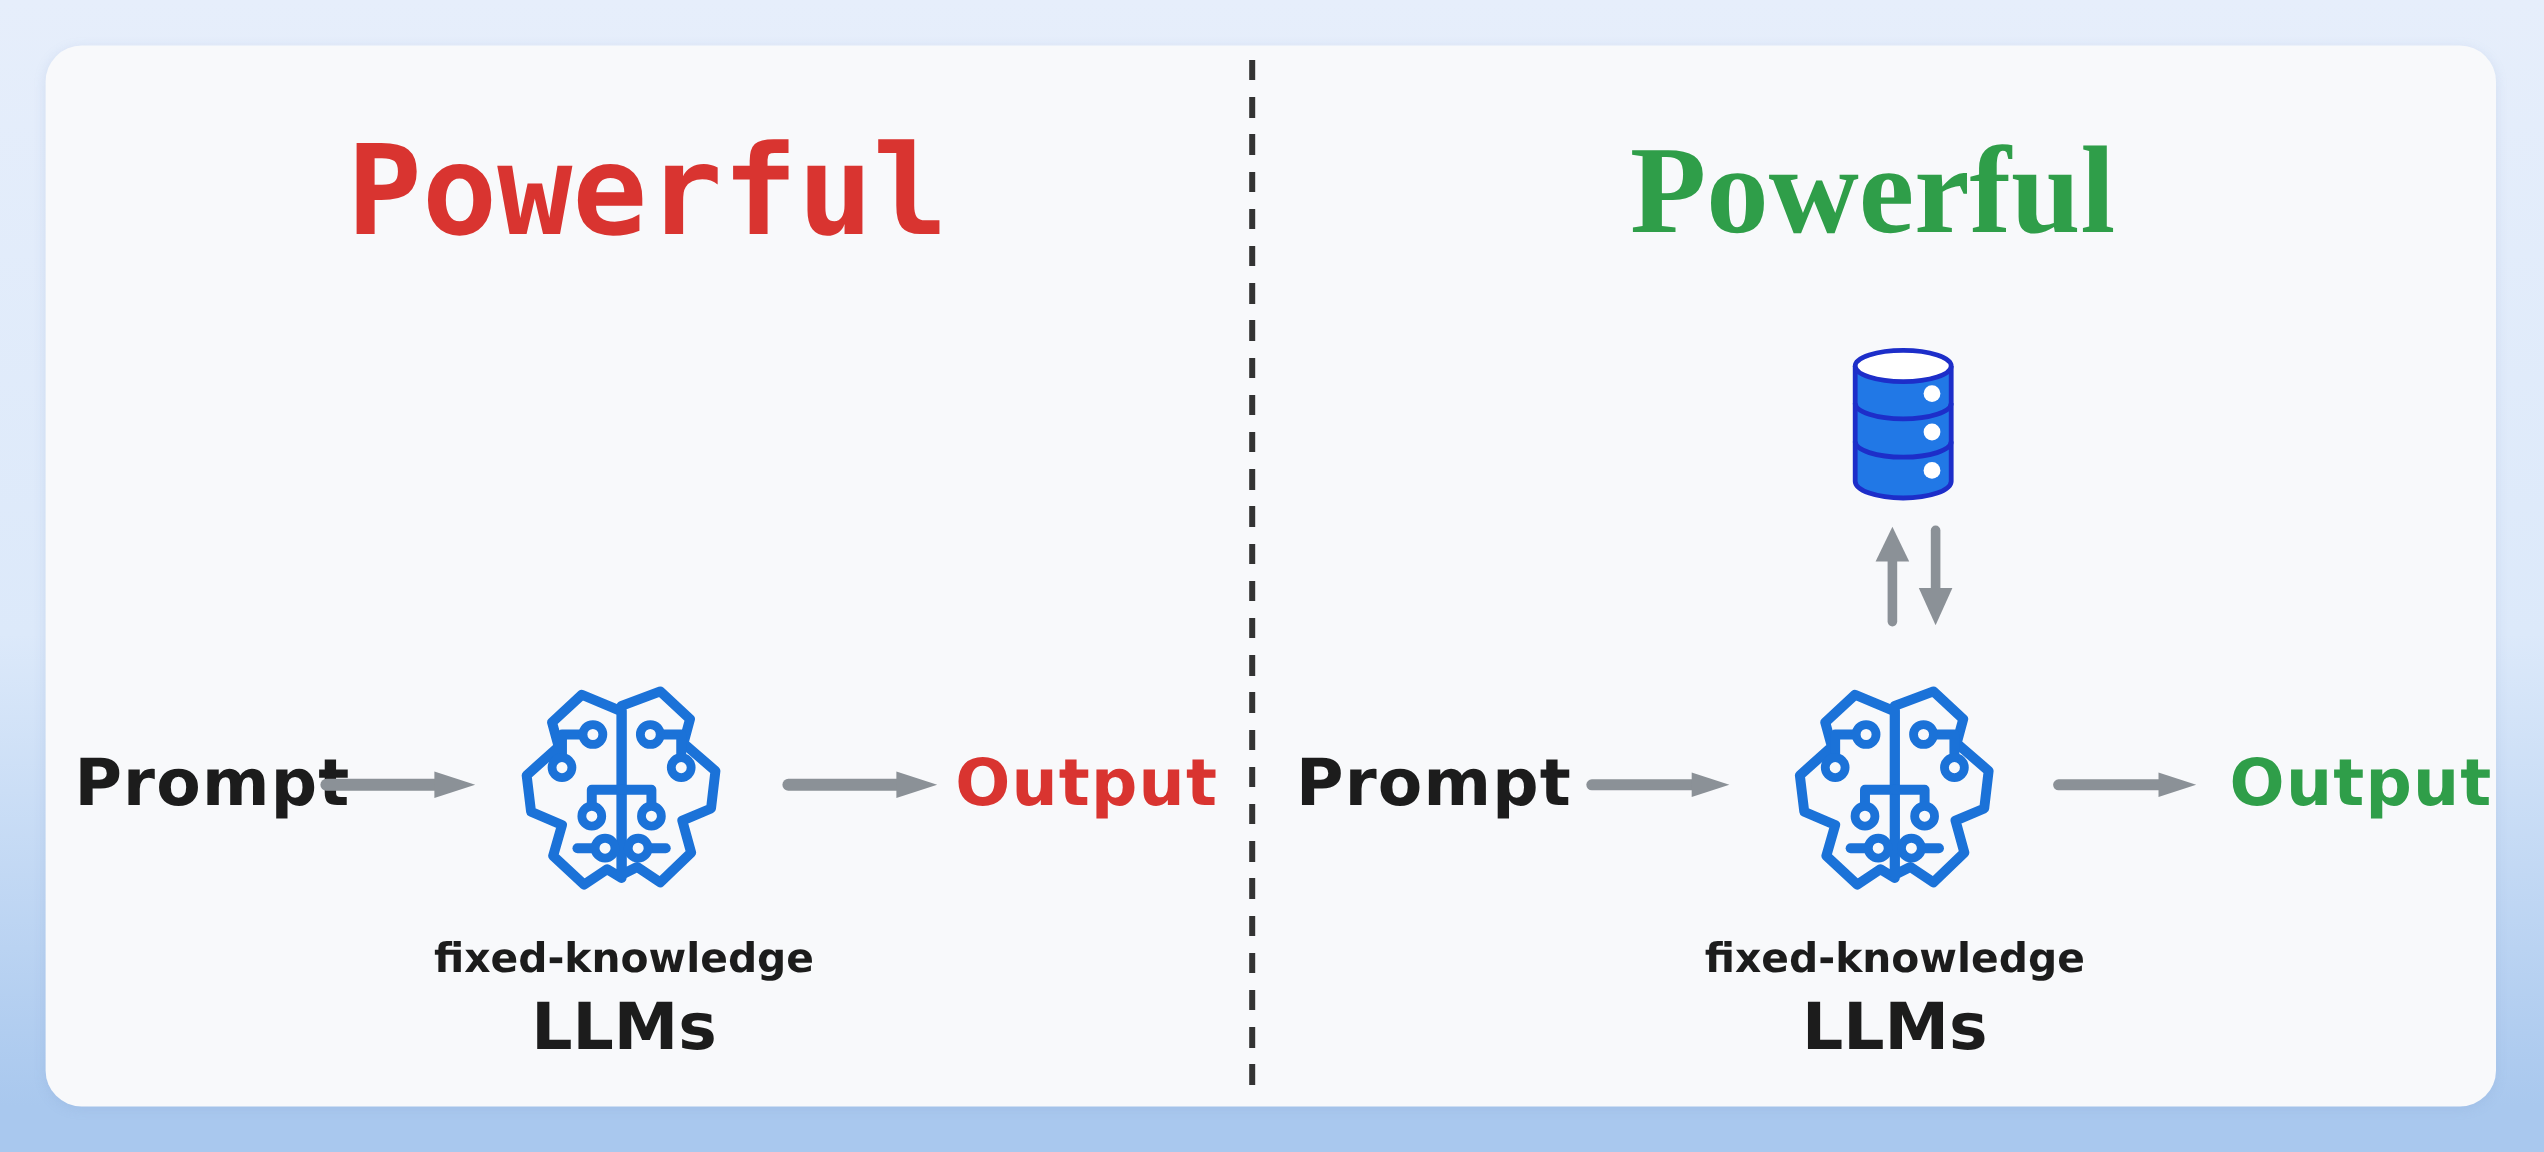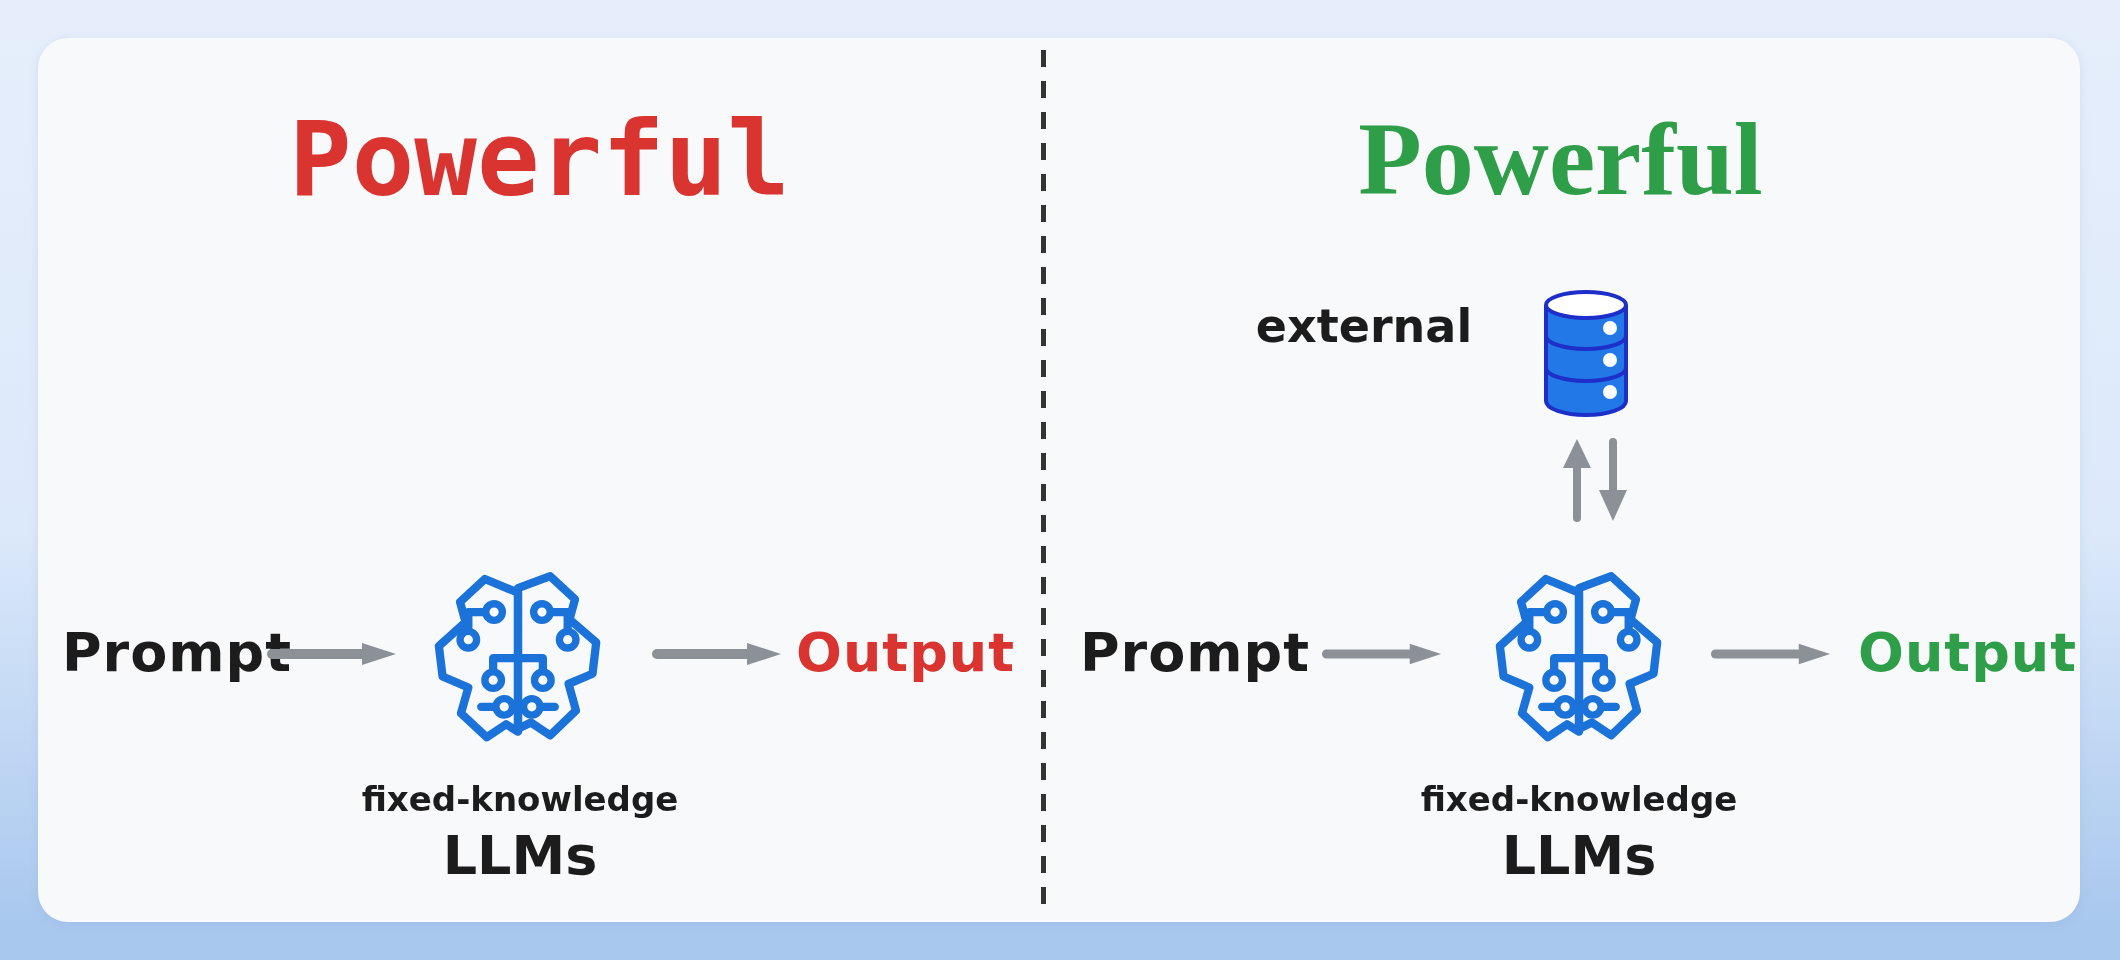--- a/index.html
+++ b/index.html
@@ -147,21 +147,20 @@
   </svg>
 
   <div class="flow-label red-label" style="left:758px;">Output</div>
 
   <div class="llm-label" style="left:286px;">
     <div class="line1">fixed-knowledge</div>
     <div class="line2">LLMs</div>
   </div>
 
   <div class="external-label">
-    <div>external</div>
   </div>
 
   <svg class="database" viewBox="0 0 102 132">
     <path class="db-body" d="M11,17 v96 a40,14 0 0 0 80 0 v-96"></path>
     <ellipse class="db-top" cx="51" cy="17" rx="40" ry="13"></ellipse>
     <path class="db-sep" d="M11,48 a40,13 0 0 0 80 0"></path>
     <path class="db-sep" d="M11,80 a40,13 0 0 0 80 0"></path>
     <circle class="db-dot" cx="75" cy="40" r="7"></circle>
     <circle class="db-dot" cx="75" cy="72" r="7"></circle>
     <circle class="db-dot" cx="75" cy="104" r="7"></circle>

